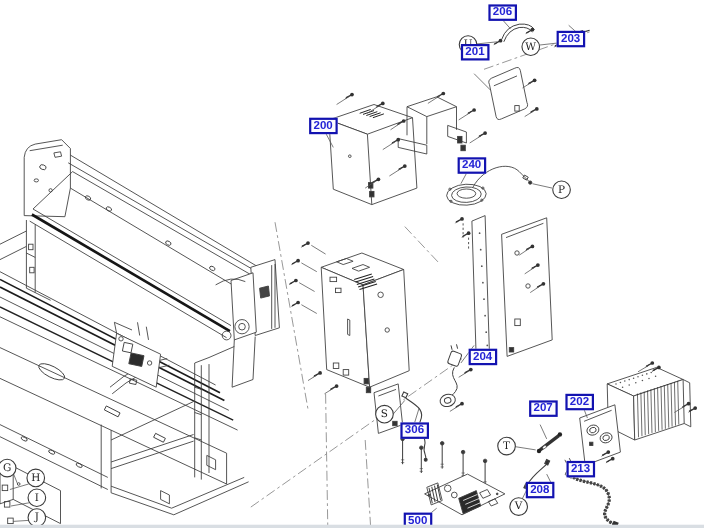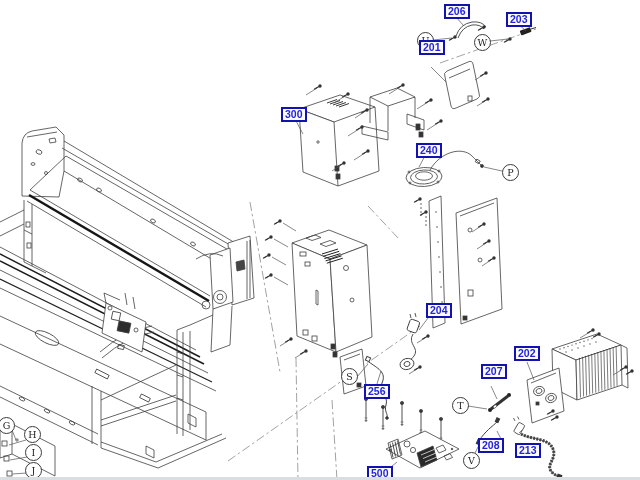--- a/index.html
+++ b/index.html
@@ -396,31 +396,31 @@
     <path d="M400,87 L389,94 M428,102 L417,109 M438,123 L427,130 M364,112 L355,118"></path>
     <path d="M483,75 L475,80 M485,101 L477,106"></path>
     <path d="M283,223 L296,231 M274,239 L288,247 M272,257 L286,265 M274,277 L288,285"></path>
     <path d="M288,341 L280,346 M303,353 L295,358"></path>
     <path d="M481,226 L472,232 M486,243 L477,249 M491,260 L482,266"></path>
     <path d="M425,338 L417,343 M417,369 L409,374"></path>
     <path d="M590,332 L580,338 M623,369 L613,375"></path>
   </g>
 </svg>
 
-  <div class="callout" style="left:281px;top:107px">300</div>
+  <div class="callout" style="left:281px;top:107px">200</div>
   <div class="callout" style="left:419px;top:40px">201</div>
-  <div class="callout" style="left:514px;top:346px">202</div>
-  <div class="callout" style="left:506px;top:12px">203</div>
-  <div class="callout" style="left:426px;top:303px">204</div>
-  <div class="callout" style="left:364px;top:384px">256</div>
+  <div class="callout" style="left:514px;top:358px">202</div>
+  <div class="callout" style="left:506px;top:28px">203</div>
+  <div class="callout" style="left:426px;top:317px">204</div>
+  <div class="callout" style="left:364px;top:384px">306</div>
   <div class="callout" style="left:444px;top:4px">206</div>
   <div class="callout" style="left:481px;top:364px">207</div>
   <div class="callout" style="left:478px;top:438px">208</div>
   <div class="callout" style="left:416px;top:143px">240</div>
-  <div class="callout" style="left:515px;top:443px">213</div>
+  <div class="callout" style="left:515px;top:419px">213</div>
   <div class="callout" style="left:367px;top:466px">500</div>
 
   <div class="refcirc" style="left:417px;top:32px">U</div>
   <div class="refcirc" style="left:474px;top:34px">W</div>
   <div class="refcirc" style="left:502px;top:164px">P</div>
   <div class="refcirc" style="left:341px;top:368px">S</div>
   <div class="refcirc" style="left:452px;top:397px">T</div>
   <div class="refcirc" style="left:463px;top:452px">V</div>
   <div class="refcirc" style="left:-2px;top:417px">G</div>
   <div class="refcirc" style="left:24px;top:426px">H</div>

